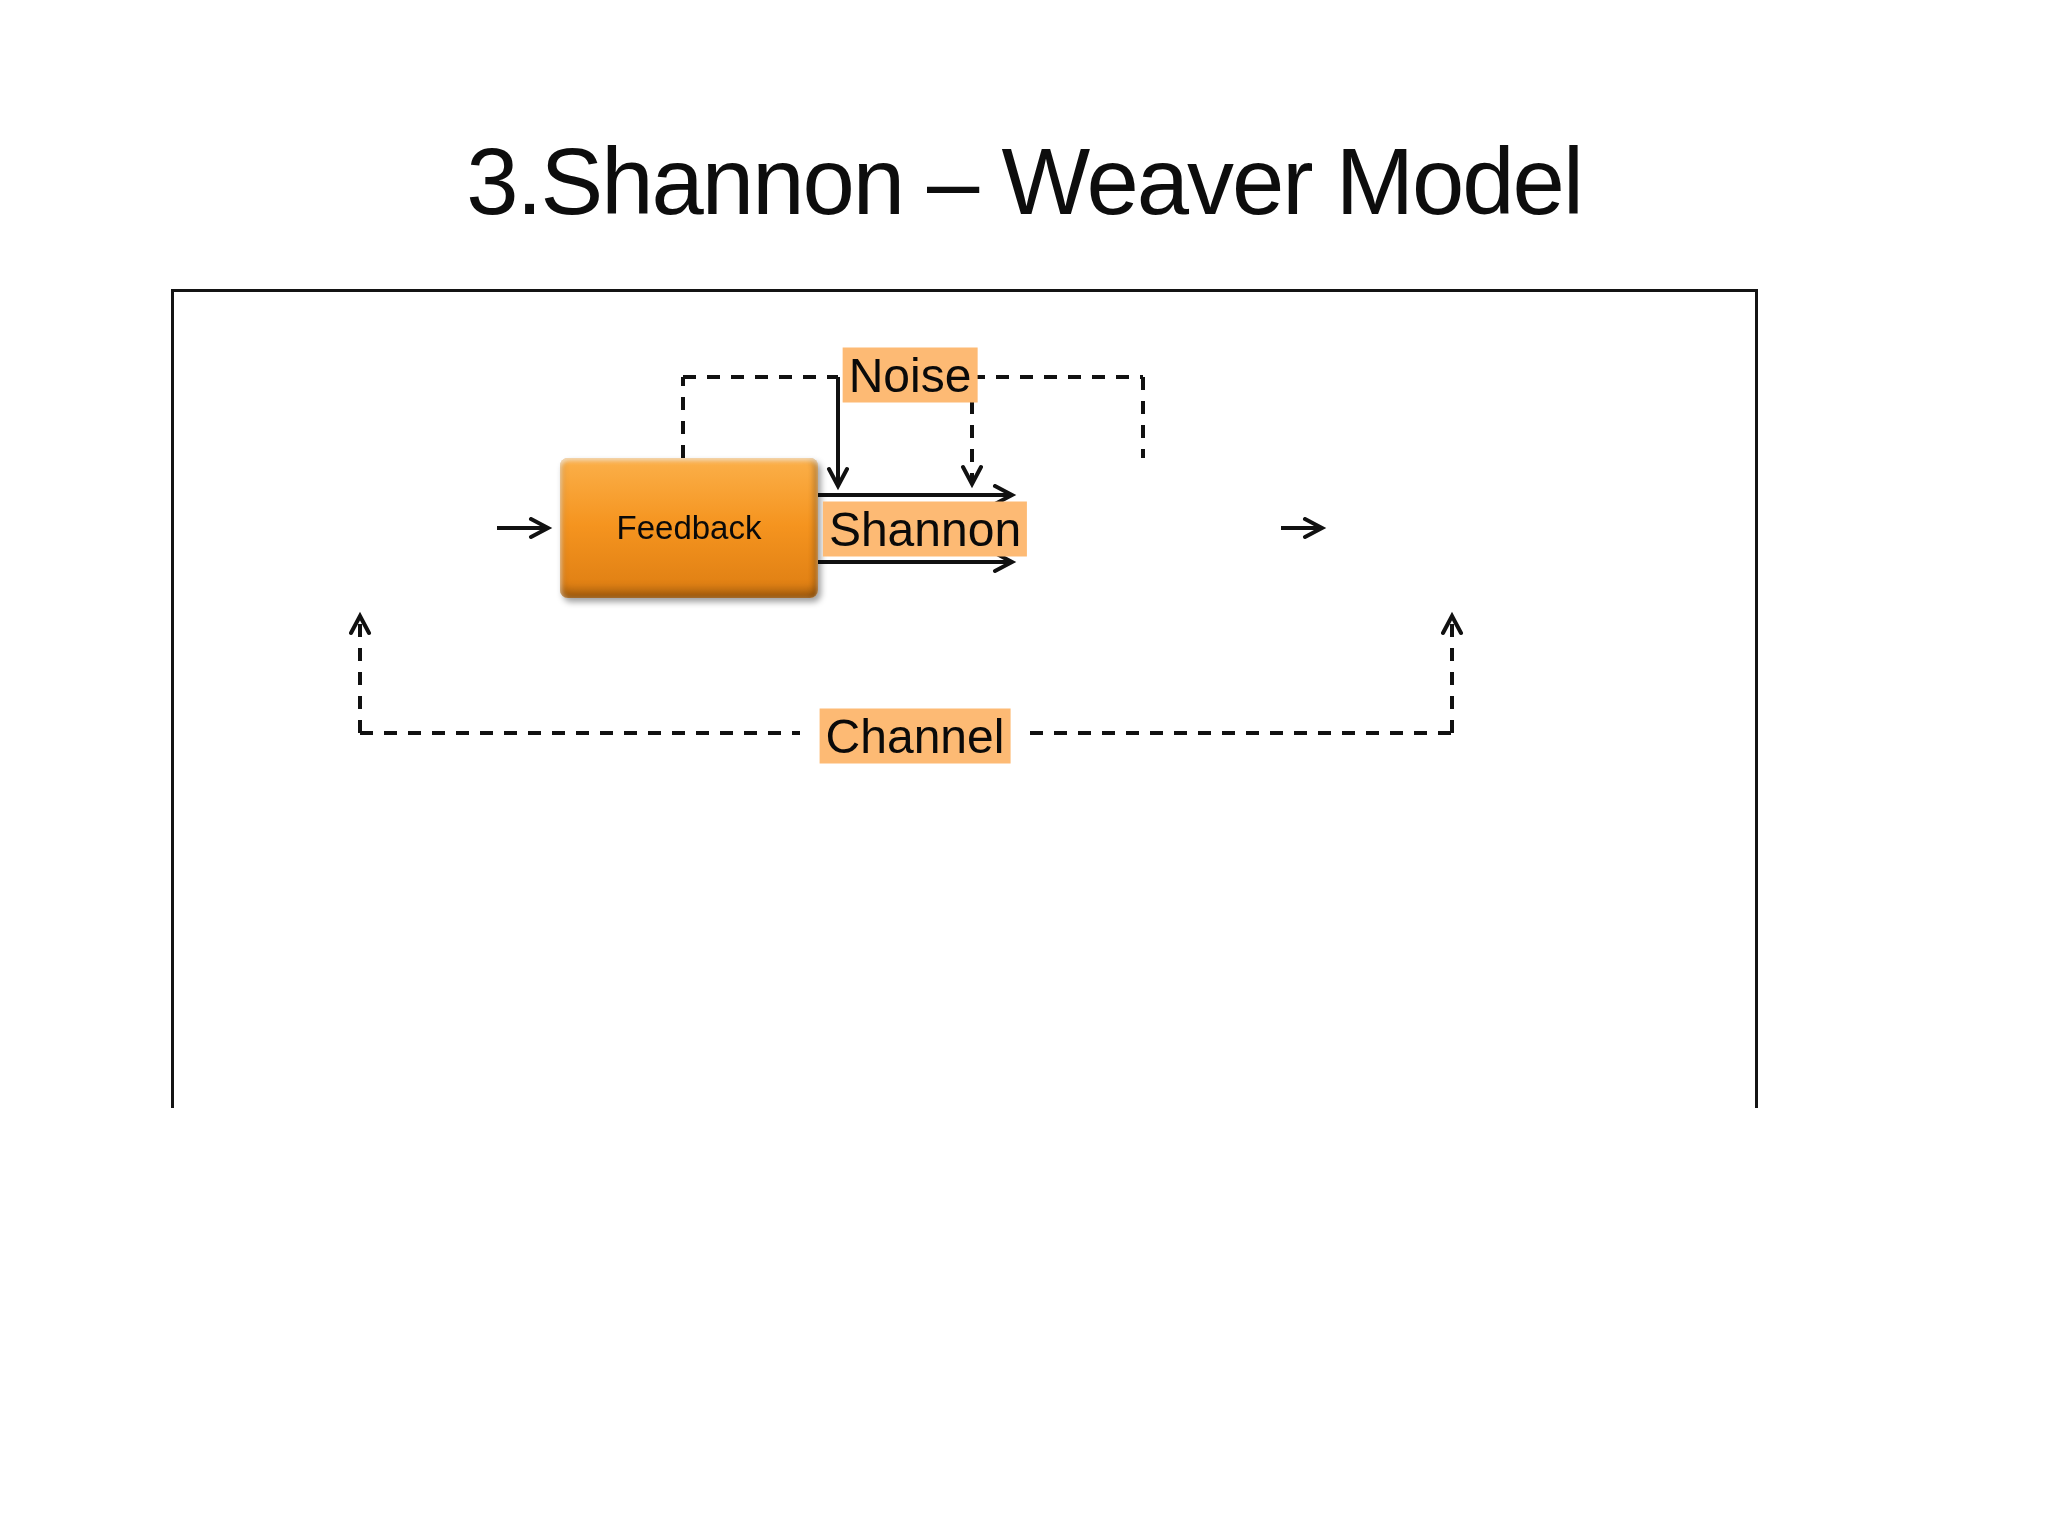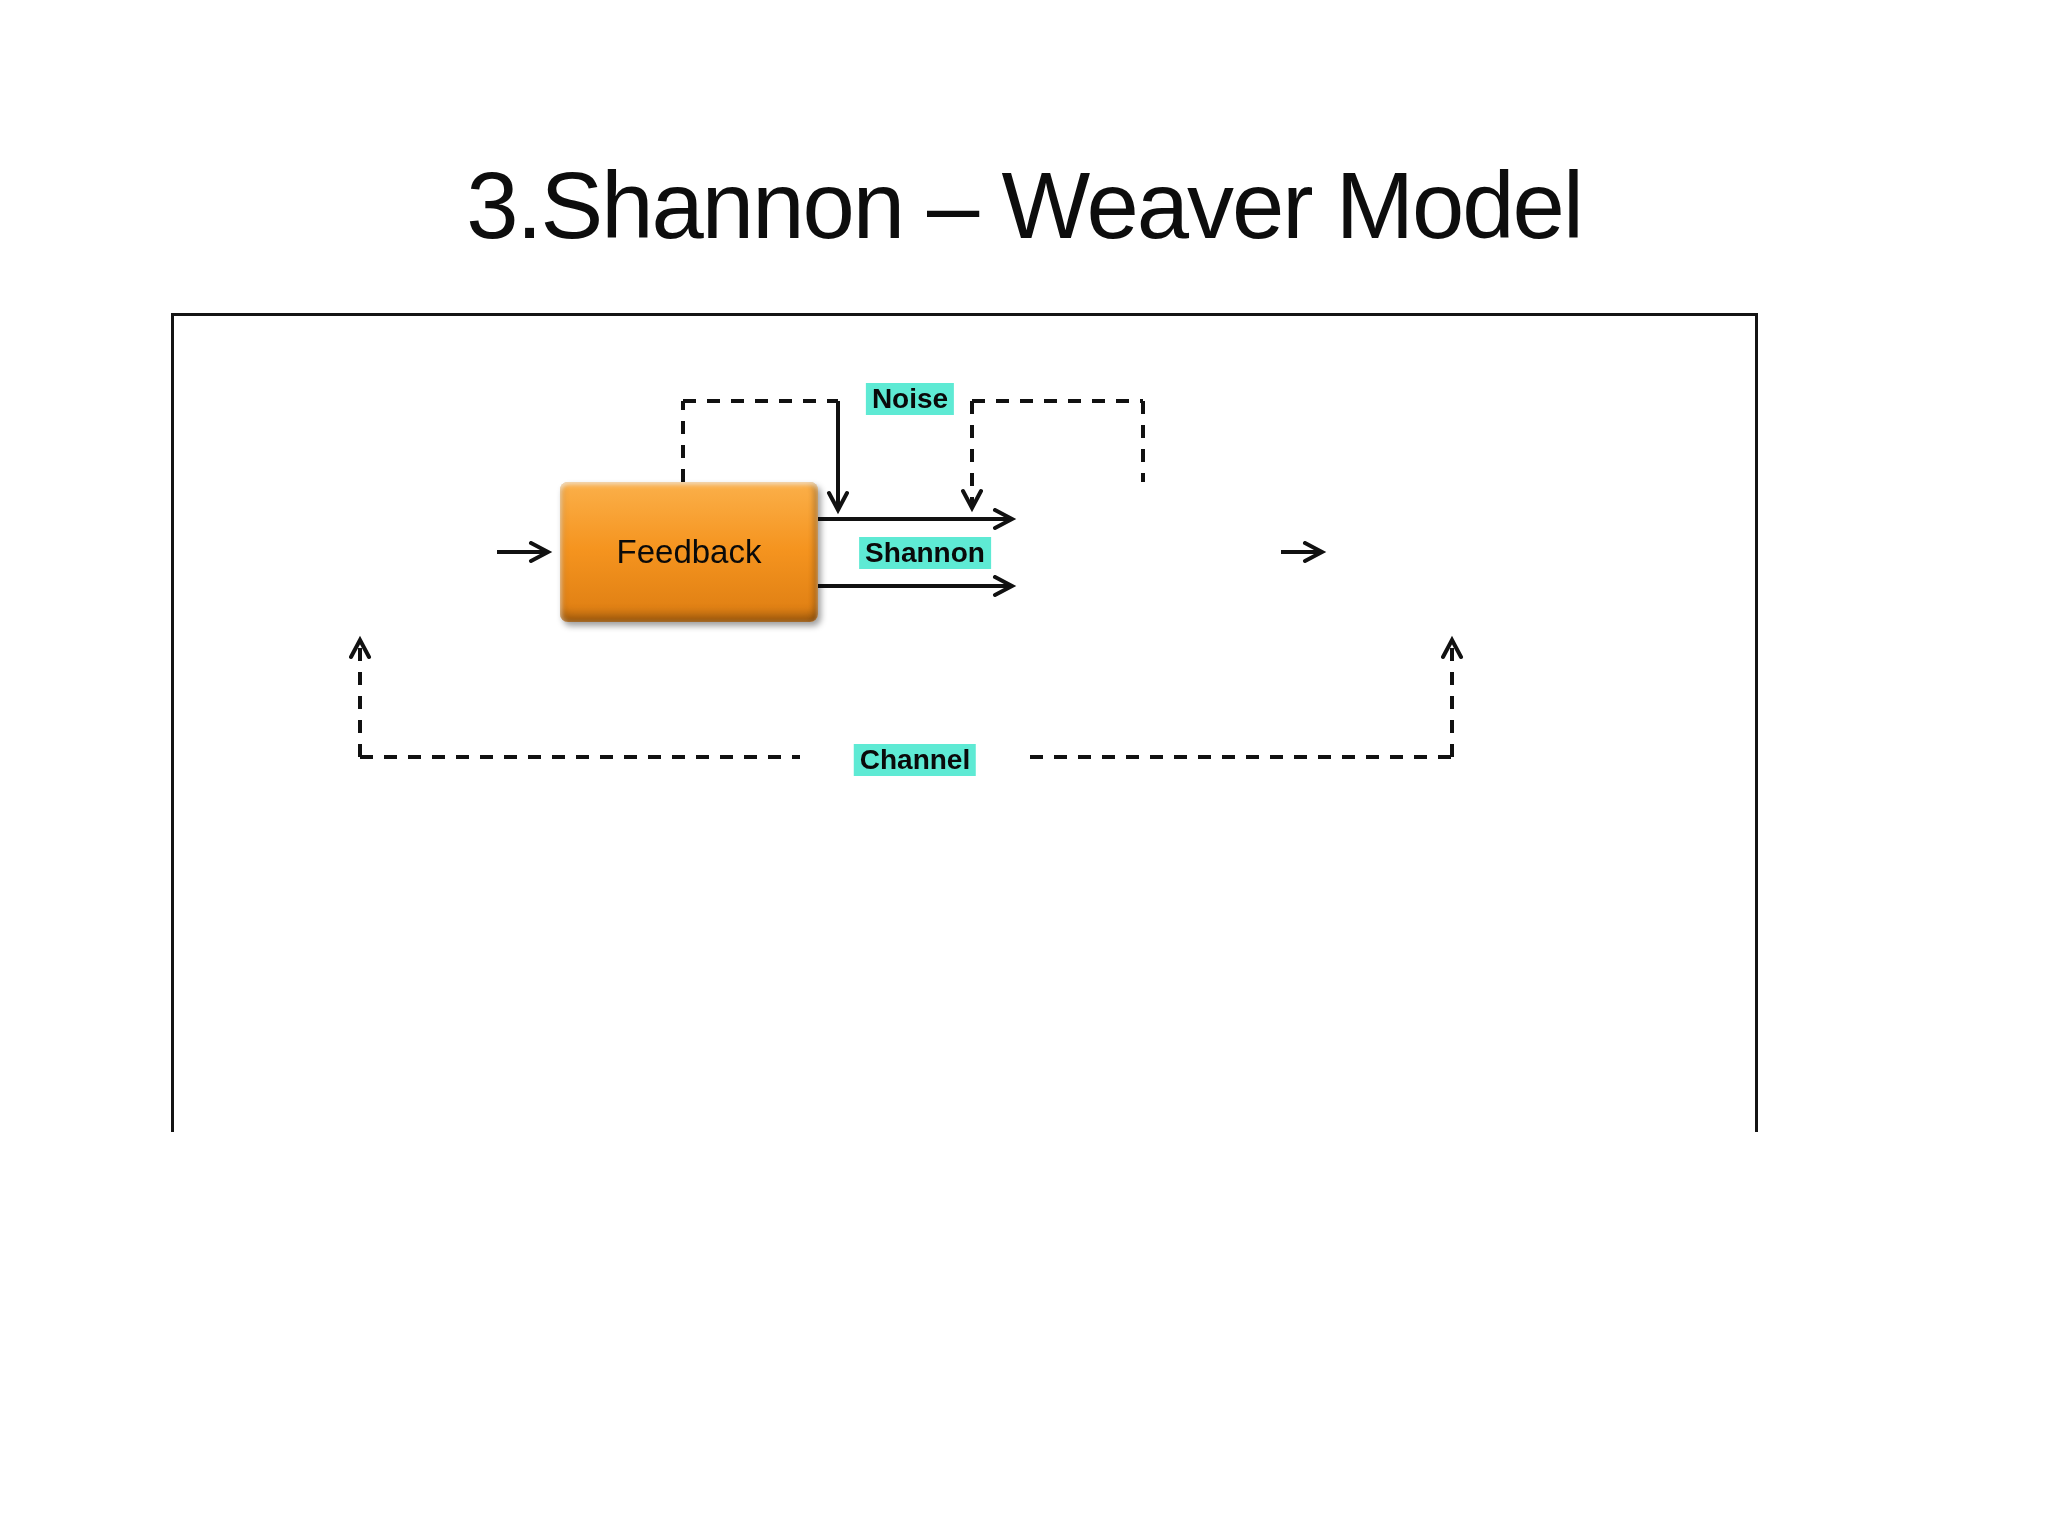--- a/index.html
+++ b/index.html
@@ -7,21 +7,20 @@
     padding: 0;
     background: #ffffff;
     font-family: "Liberation Sans", sans-serif;
   }
   .slide {
     position: relative;
     width: 2048px;
     height: 1108px;
     background: #ffffff;
     overflow: hidden;
-    margin-top: 24px;
   }
   .title {
     position: absolute;
     top: 128px;
     left: 0;
     width: 2048px;
     margin: 0;
     text-align: center;
     font-size: 94px;
     font-weight: 500;
@@ -67,25 +66,25 @@
   }
   .node-label {
     font-size: 33px;
     line-height: 1.25;
     color: #0a0a0a;
     padding: 0 18px;
   }
   .flow-label {
     position: absolute;
     transform: translate(-50%, -50%);
-    font-size: 28px;
-    font-weight: bold;
+    font-size: 48px;
+    font-weight: normal;
     color: #0a0a0a;
     white-space: nowrap;
-    background: #5eead4;
+    background: #fdba74;
     padding: 0 6px;
   }
 </style>
 </head>
 <body>
 
 <div class="slide">
 
   <h1 class="title">3.Shannon – Weaver Model</h1>
 

